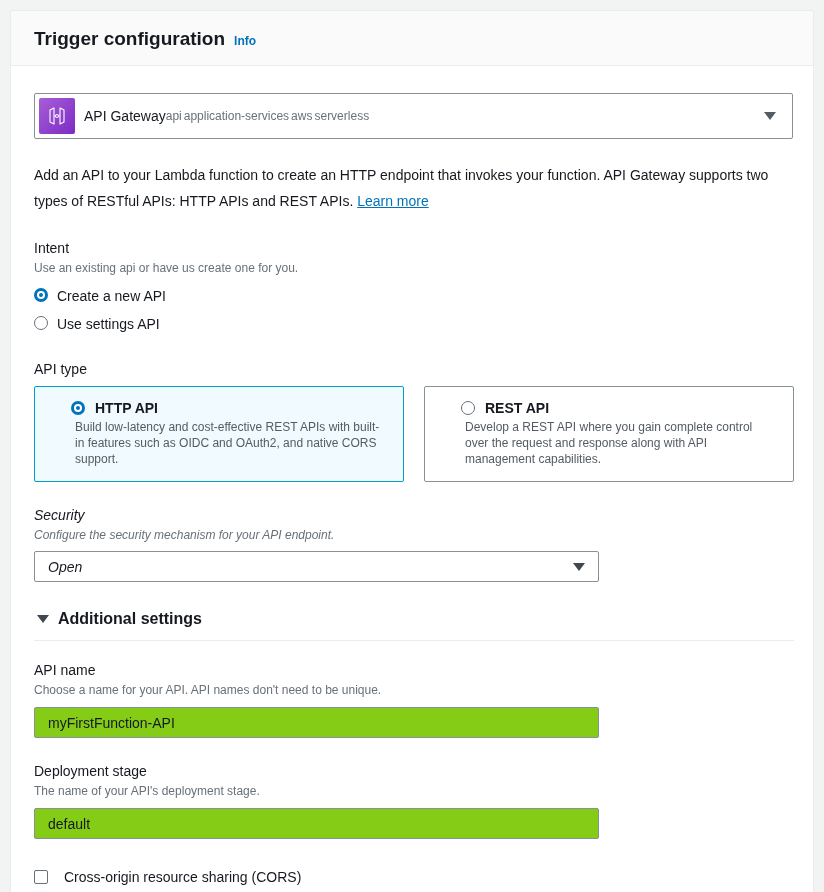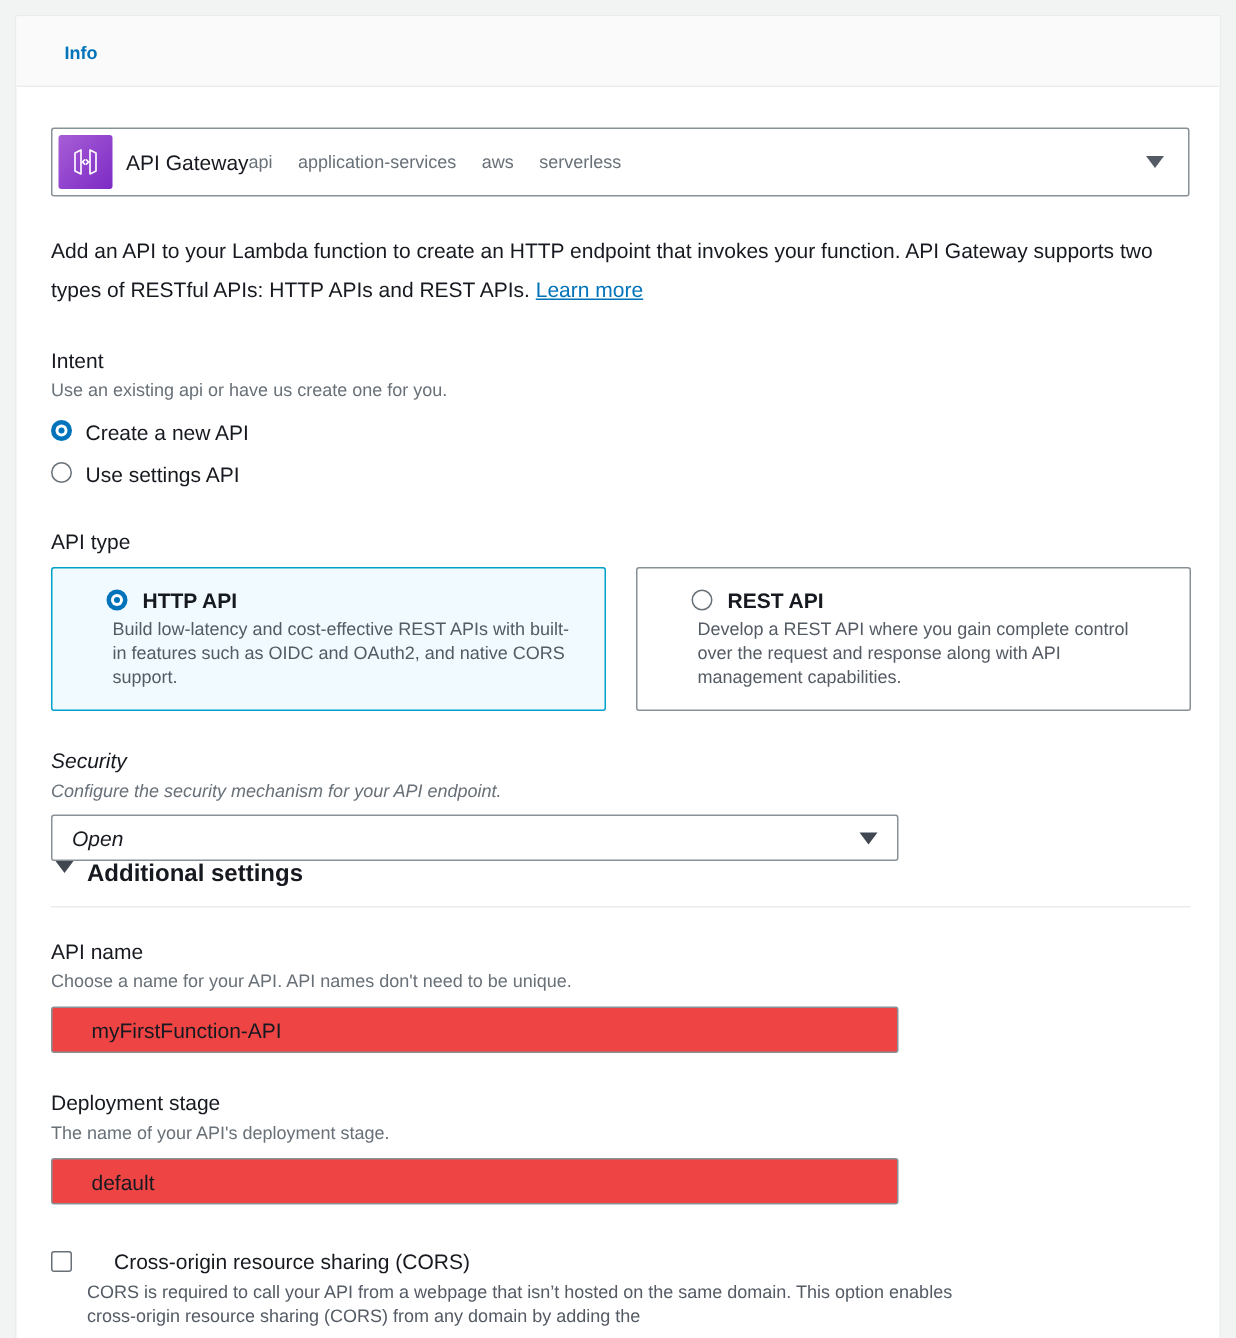--- a/index.html
+++ b/index.html
@@ -51,21 +51,21 @@
   .service-icon {
     width: 36px; height: 36px;
     border-radius: 2px;
     background: linear-gradient(135deg, #a75ed6 0%, #7c2bc4 100%);
     display: flex; align-items: center; justify-content: center;
     margin-right: 9px;
     flex-shrink: 0;
   }
   .gateway-text { display: flex; flex-direction: row; justify-content: center; }
   .gateway-title { font-size: 14px; color: #16191f; line-height: 17px; }
-  .gateway-tags { display: flex; gap: 17px; font-size: 12px; color: #687078; line-height: 15px; margin-top: 1px; }
+  .gateway-tags { display: flex; gap: 2px; font-size: 12px; color: #687078; line-height: 15px; margin-top: 1px; }
   .tri-down {
     width: 0; height: 0;
     border-left: 6px solid transparent;
     border-right: 6px solid transparent;
     border-top: 8px solid #545b64;
   }
   .gateway-select .tri-down { margin-left: auto; }
 
   
   .intro {
@@ -129,46 +129,47 @@
     background: #fff;
     display: flex; align-items: center;
     padding: 0 13px;
     font-size: 14px; color: #16191f;
     cursor: pointer;
   }
   .select-box .tri-down { margin-left: auto; border-top-color: #414750; }
 
   
   .expander {
-    display: flex; gap: 9px;
+    margin-top: 28px;
+    display: flex; align-items: center; gap: 9px;
     cursor: pointer;
     padding-left: 3px;
   }
   .expander .tri-down { border-left-width: 6px; border-right-width: 6px; border-top-width: 8px; border-top-color: #414750; }
   .expander-label { font-size: 16px; font-weight: bold; color: #16191f; }
   .divider { border-bottom: 1px solid #eaeded; margin-top: 12px; width: 760px; }
 
   
   .input-block { margin-top: 21px; }
   .text-input {
     margin-top: 10px;
     width: 565px; height: 31px;
     border: 1px solid #879196;
     border-radius: 2px;
-    padding: 0 26px;
+    padding: 0 13px;
     font-size: 14px;
     color: #16191f;
     font-family: "Liberation Sans", sans-serif;
-    background: #ef4444;
+    background: #84cc16;
     display: block;
   }
 
   
   .cors-block { margin-top: 30px; }
-  .checkbox-row { display: flex; align-items: center; gap: 28px; cursor: pointer; }
+  .checkbox-row { display: flex; align-items: center; gap: 16px; cursor: pointer; }
   .checkbox {
     width: 14px; height: 14px;
     border: 1px solid #687078;
     border-radius: 2px;
     background: #fff;
     flex-shrink: 0;
   }
   .checkbox-label { font-size: 14px; color: #16191f; }
   .cors-desc {
     margin-left: 24px;
@@ -178,20 +179,21 @@
     line-height: 16px;
     color: #545b64;
   }
 </style>
 </head>
 <body>
 
 <div class="panel">
 
   <div class="panel-header">
+    <span class="panel-title">Trigger configuration</span>
     <a class="info-link">Info</a>
   </div>
 
   <div class="panel-body">
 
     <div class="gateway-select">
       <span class="service-icon">
         <svg width="24" height="24" viewBox="0 0 24 24">
           <path d="M9 4 L5 6 L5 18 L9 20 Z" fill="none" stroke="#ffffff" stroke-width="1.1" stroke-linejoin="round"></path>
           <path d="M15 4 L19 6 L19 18 L15 20 Z" fill="none" stroke="#ffffff" stroke-width="1.1" stroke-linejoin="round"></path>

